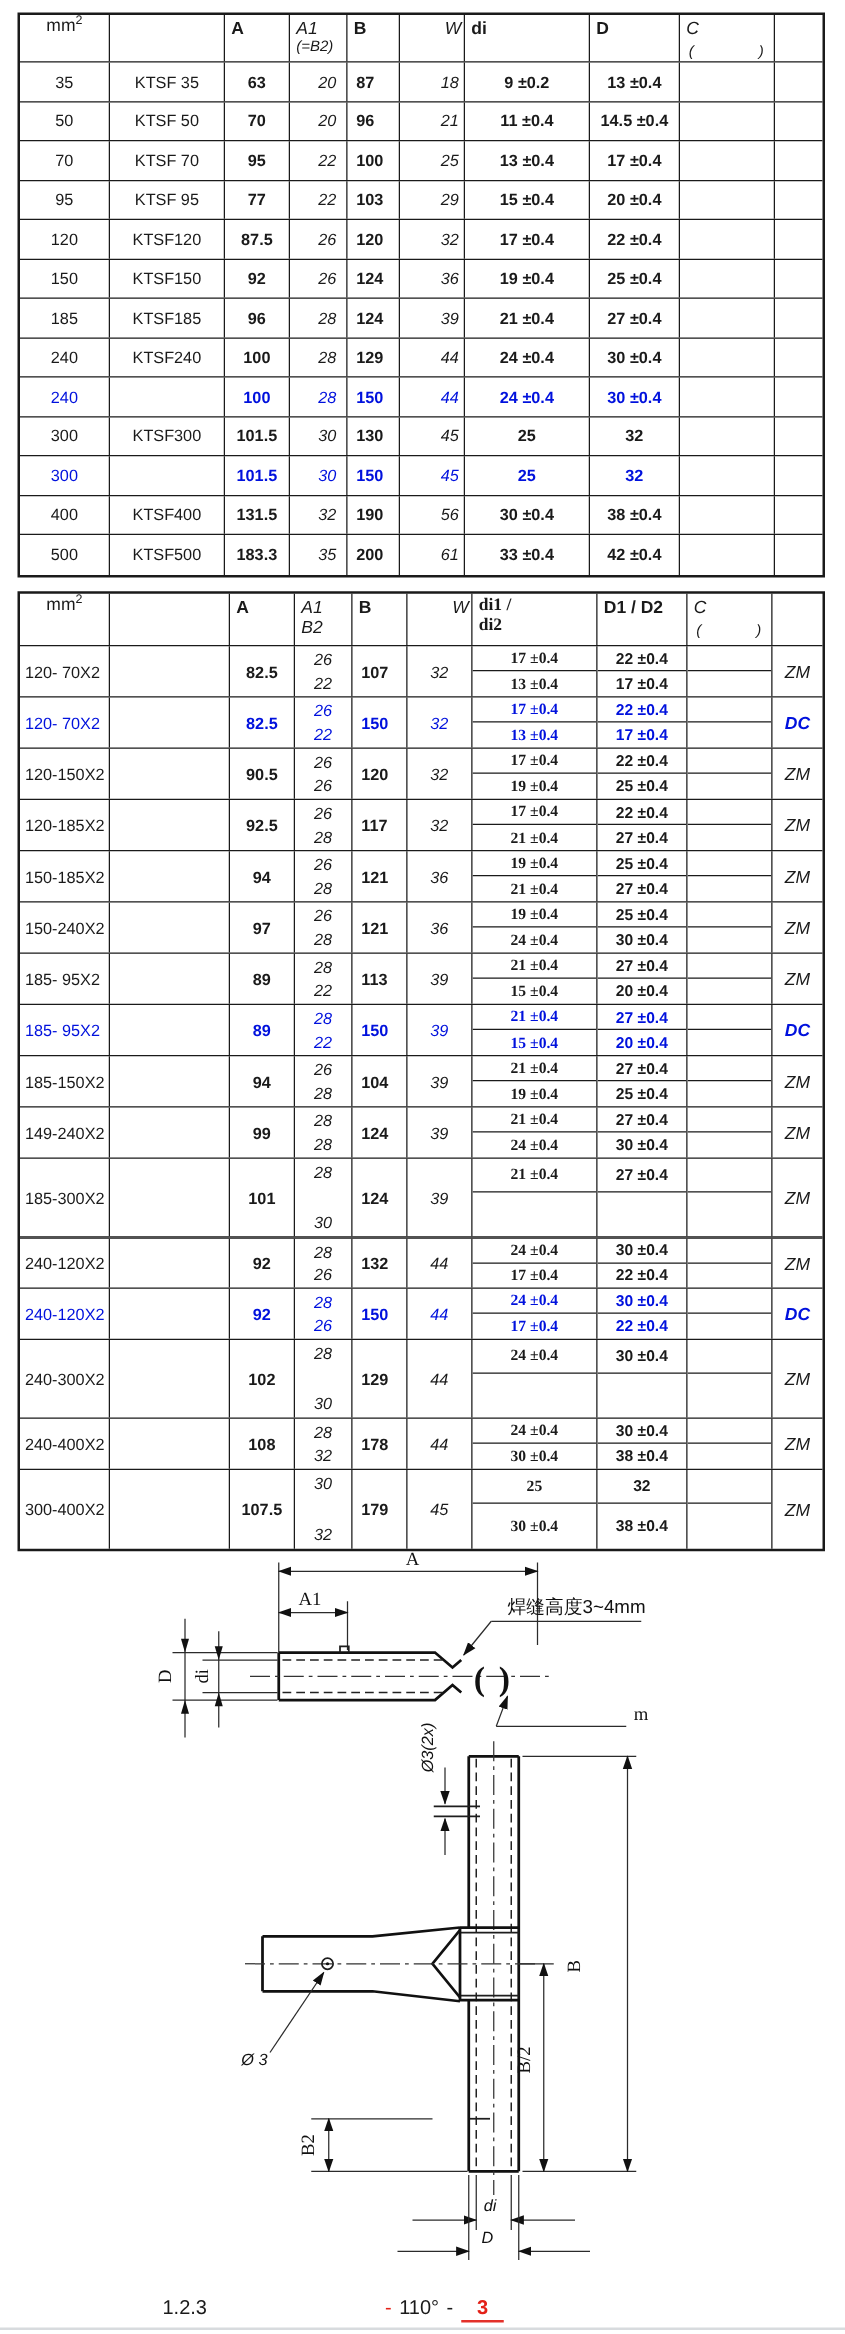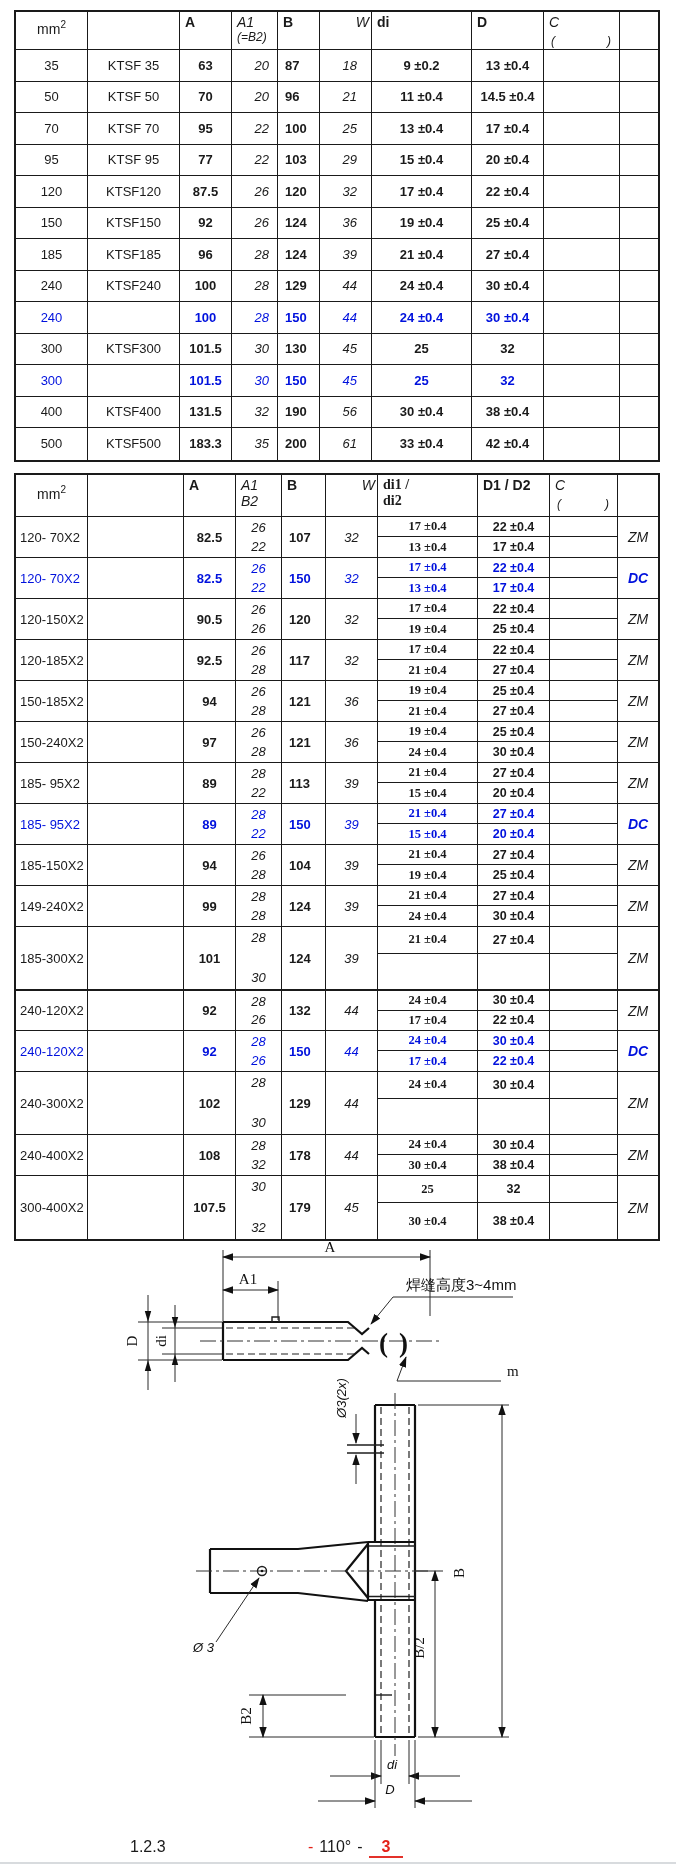--- a/index.html
+++ b/index.html
@@ -26,26 +26,26 @@
   .w-size{width:72px;} .w-name{width:92px;} .w-a{width:52px;} .w-a1{width:46px;}
   .w-b{width:42px;} .w-w{width:52px;} .w-di{width:100px;} .w-d{width:72px;}
   .w-c{width:76px;} .w-last{width:42px;flex:1;}
   
   .v-size{width:72px;} .v-name{width:96px;} .v-a{width:52px;} .v-a1{width:46px;}
   .v-b{width:44px;} .v-w{width:52px;} .v-di{width:100px;font-family:Liberation Serif, serif;} .v-d{width:72px;}
   .v-c{width:68px;} .v-tag{width:44px;flex:1;}
   
   .t1-row .w-a1{justify-content:flex-end;padding-right:8px;}
   .t1-row .w-b{justify-content:flex-start;padding-left:7px;}
-  .t1-row .w-w{justify-content:flex-end;padding-right:14px;}
+  .t1-row .w-w{justify-content:flex-end;padding-right:4px;}
   .t2-row .v-size{justify-content:flex-start;padding-left:4px;}
   .t2-row .v-b{justify-content:flex-start;padding-left:7px;}
   
   .hc{align-items:flex-start;justify-content:flex-start;padding:2px 0 0 5px;font-size:14px;}
-  .hc-mm2{align-items:center;padding-bottom:3px;font-size:14px;}
+  .hc-mm2{align-items:flex-start;padding-bottom:3px;font-size:14px;}
   .hc-mm2 sup{font-size:10px;line-height:8px;}
   .hc-col{flex-direction:column;align-items:flex-start;justify-content:flex-start;}
   .hc-sub{font-size:12px;}
   .hc-w{justify-content:flex-end;padding:2px 2px 0 0;}
   .hc-c{flex-direction:column;align-items:stretch;}
   .paren-row{display:flex;justify-content:space-between;padding:4px 8px 0 2px;font-size:12px;font-style:italic;}
   
   .stack{flex-direction:column;justify-content:space-around;padding:1px 0;}
   .stack span{line-height:15px;}
   .tall .stack{justify-content:space-between;padding:3px 0 4px 0;}

